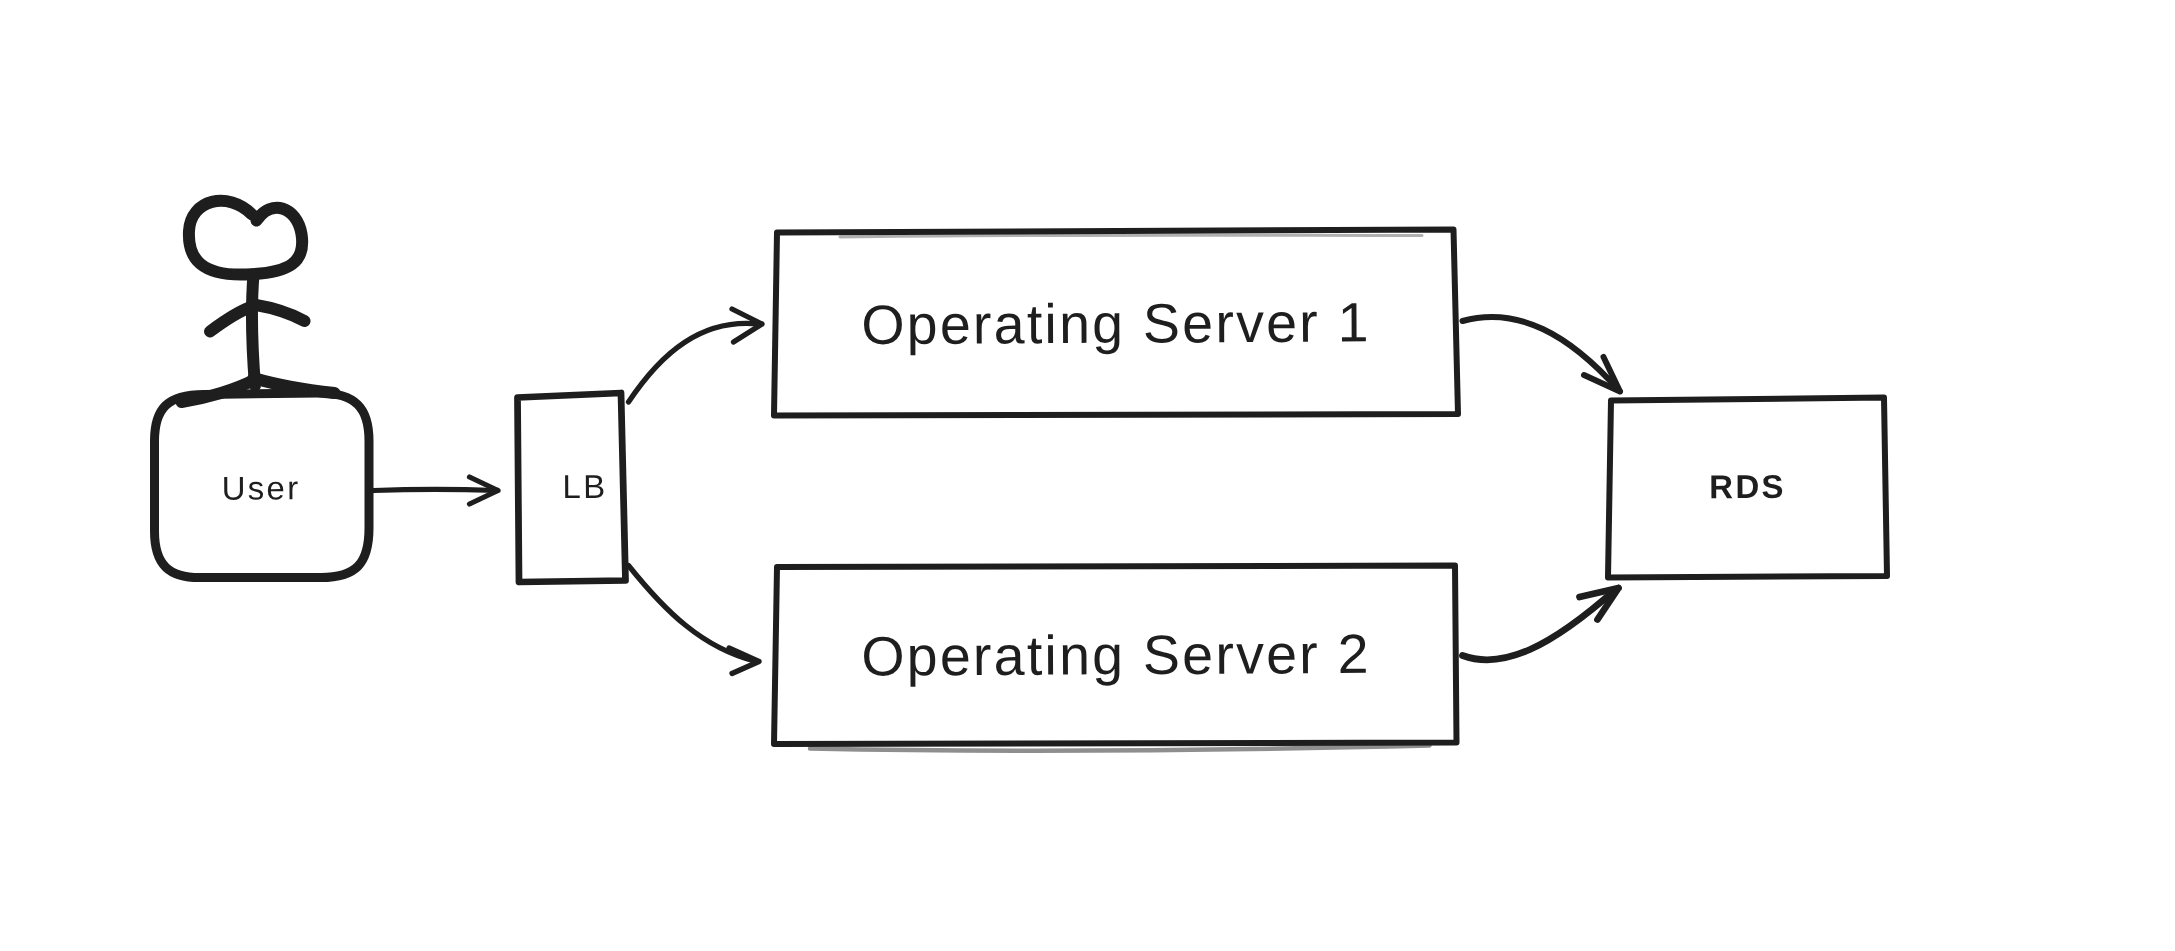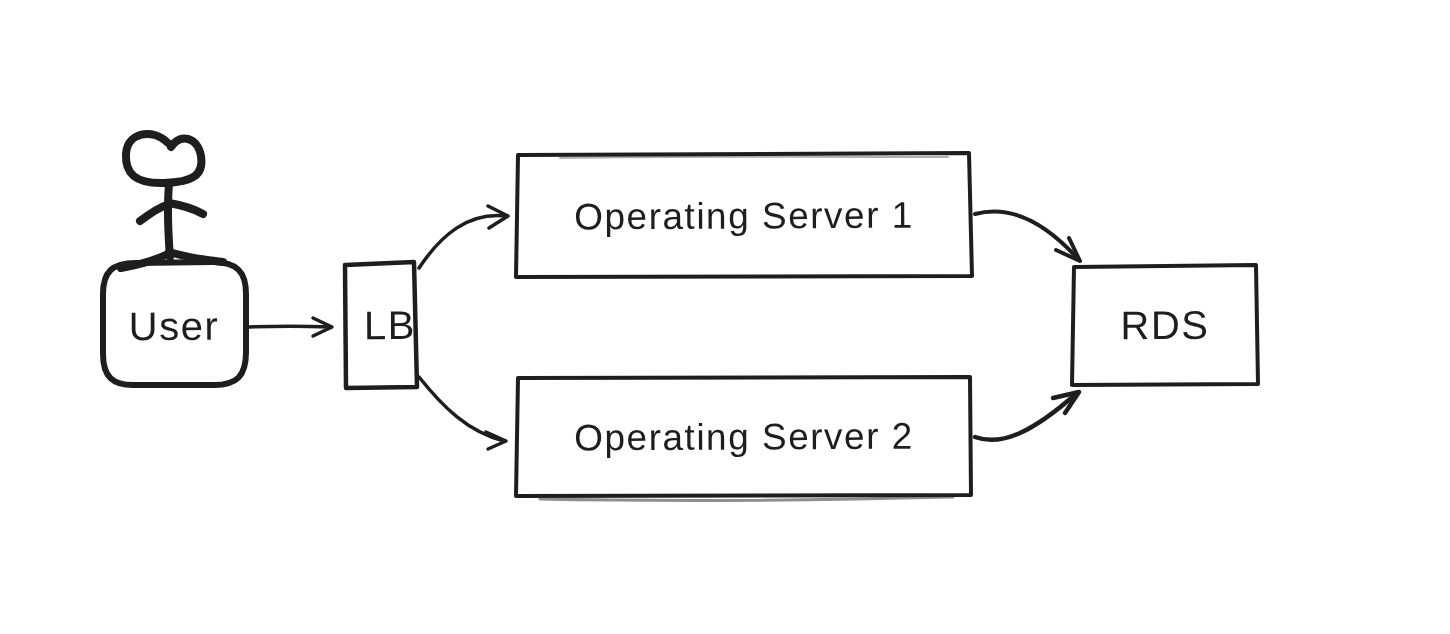--- a/index.html
+++ b/index.html
@@ -26,21 +26,21 @@
     stroke-linejoin: round;
   }
   .node-label {
     position: absolute;
     transform: translate(-50%, -50%) rotate(-0.3deg);
     color: #1e1e1e;
     white-space: nowrap;
     letter-spacing: 1.5px;
     line-height: 1;
   }
-  .fs-sm { font-size: 40px; }
+  .fs-sm { font-size: 22px; }
   .fs-lg { font-size: 37px; }
 </style>
 </head>
 <body>
 
 <div class="canvas">
 
   <svg viewBox="0 0 1450 634" width="1450" height="634">
 
     <g class="stroke" stroke-width="8">
@@ -95,15 +95,15 @@
   </svg>
 
   <div class="node-label fs-sm" style="left:174px; top:326px;">User</div>
 
   <div class="node-label fs-sm" style="left:390px; top:325px;">LB</div>
 
   <div class="node-label fs-lg" style="left:744px; top:216px;">Operating Server 1</div>
 
   <div class="node-label fs-lg" style="left:744px; top:437px;">Operating Server 2</div>
 
-  <div class="node-label fs-sm" style="left:1165px; top:325px;">RDS</div>
+  <div class="node-label fs-sm" style="left:1165px; top:325px;font-weight:bold;">RDS</div>
 
 </div>
 
 </body></html>

